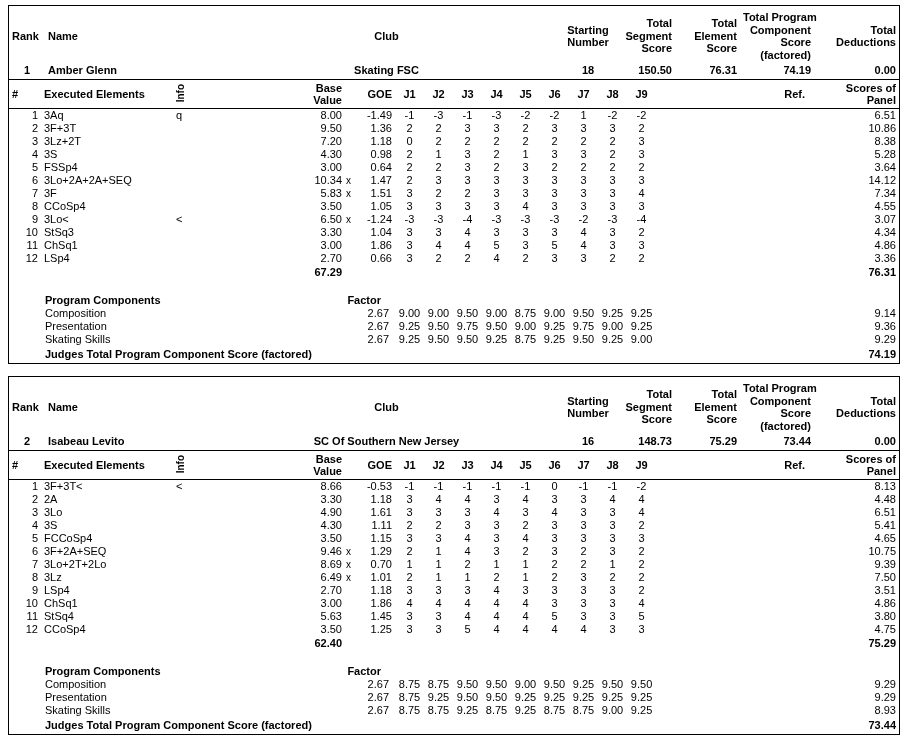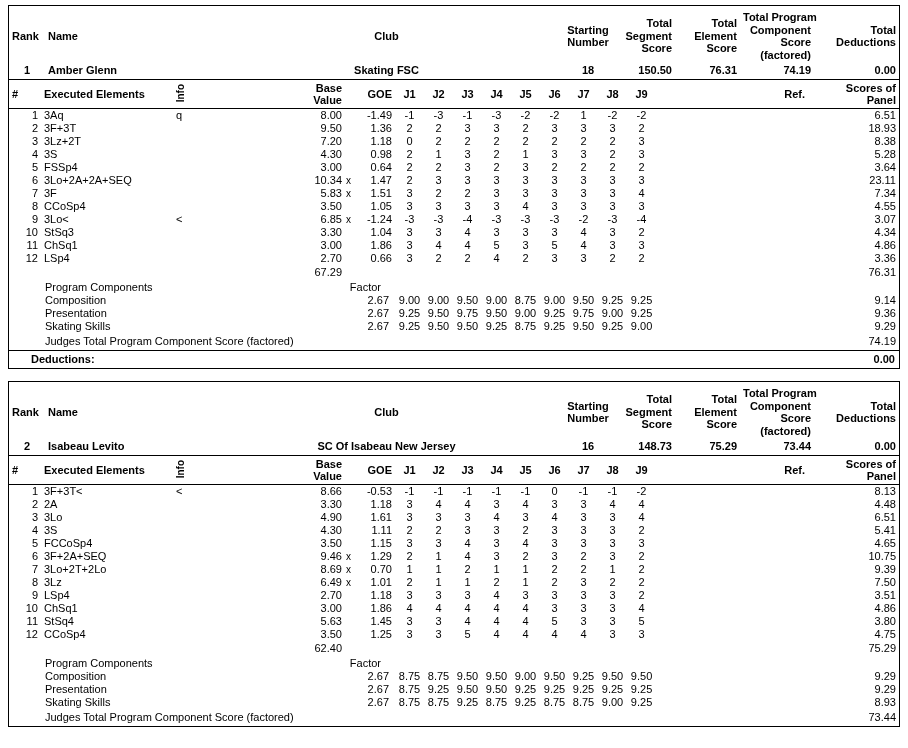--- a/index.html
+++ b/index.html
@@ -8,21 +8,21 @@
     background:#ffffff;
     color:#000000;
     font-family:"Liberation Sans","DejaVu Sans",sans-serif;
     font-size:11px;
   }
   .page{padding:5px 8px;display:flex;flex-direction:column;gap:12px;}
   .card{border:1px solid #000;background:#fff;}
 
   table{width:100%;border-collapse:collapse;table-layout:fixed;}
   th,td{padding:0 3px;font-weight:normal;text-align:left;white-space:nowrap;vertical-align:bottom;}
-  .b{font-weight:normal}
+  .b{font-weight:bold}
   .r{text-align:right}
   .c{text-align:center}
   .l{text-align:left}
   .pre{white-space:pre;line-height:1.14;}
 
   
   .summary{margin-top:3px;}
   .summary th{font-weight:bold;vertical-align:middle;padding-top:2px;}
   .summary td{font-weight:bold;height:18px;vertical-align:middle;}
   .cg-rank{width:36px}.cg-sname{width:170px}.cg-club{width:343px}.cg-start{width:60px}
@@ -37,21 +37,21 @@
   }
   .el-table td{height:13px;line-height:13px;}
   .vert{
     writing-mode:vertical-rl;transform:rotate(180deg);
     display:inline-block;font-weight:bold;font-size:10px;line-height:10px;
   }
   .xm{font-size:10px;padding:0 1px;}
   .totals-row td{height:14px;line-height:14px;}
 
   
-  .pc-table{}
+  .pc-table{margin-top:13px;}
   .pc-table td{height:13px;line-height:13px;}
   .pc-head td{height:15px;}
   .indent{padding-left:36px;}
   .factor-label{padding-right:14px;}
   .factor-val{padding-right:6px;}
   .pc-total td{height:15px;padding-bottom:2px;}
 
   
   .ded-row{
     border-top:1px solid #000;
@@ -185,21 +185,21 @@
             <td class="c">2</td>
             <td class="c">2</td>
             <td class="c">3</td>
             <td class="c">3</td>
             <td class="c">2</td>
             <td class="c">3</td>
             <td class="c">3</td>
             <td class="c">3</td>
             <td class="c">2</td>
             <td class="c"></td>
-            <td class="r">18.93</td>
+            <td class="r">10.86</td>
           </tr>
 
           <tr>
             <td class="r">3</td>
             <td class="l">3Lz+2T</td>
             <td class="l"></td>
             <td class="r">7.20</td>
             <td class="l xm"></td>
             <td class="r">1.18</td>
             <td class="c">0</td>
@@ -265,21 +265,21 @@
             <td class="c">2</td>
             <td class="c">3</td>
             <td class="c">3</td>
             <td class="c">3</td>
             <td class="c">3</td>
             <td class="c">3</td>
             <td class="c">3</td>
             <td class="c">3</td>
             <td class="c">3</td>
             <td class="c"></td>
-            <td class="r">23.11</td>
+            <td class="r">14.12</td>
           </tr>
 
           <tr>
             <td class="r">7</td>
             <td class="l">3F</td>
             <td class="l"></td>
             <td class="r">5.83</td>
             <td class="l xm">x</td>
             <td class="r">1.51</td>
             <td class="c">3</td>
@@ -312,21 +312,21 @@
             <td class="c">3</td>
             <td class="c">3</td>
             <td class="c"></td>
             <td class="r">4.55</td>
           </tr>
 
           <tr>
             <td class="r">9</td>
             <td class="l">3Lo&lt;</td>
             <td class="l">&lt;</td>
-            <td class="r">6.85</td>
+            <td class="r">6.50</td>
             <td class="l xm">x</td>
             <td class="r">-1.24</td>
             <td class="c">-3</td>
             <td class="c">-3</td>
             <td class="c">-4</td>
             <td class="c">-3</td>
             <td class="c">-3</td>
             <td class="c">-3</td>
             <td class="c">-2</td>
             <td class="c">-3</td>
@@ -491,24 +491,20 @@
         </tbody>
       <tbody>
         <tr class="pc-total">
           <td colspan="15" class="l b indent">Judges Total Program Component Score (factored)</td>
           <td></td>
           <td class="r b">74.19</td>
         </tr>
       </tbody>
     </table>
 
-    <div class="ded-row">
-      <span>Deductions:</span>
-      <span>0.00</span>
-    </div>
   </section>
 
   <section class="card">
 
     <table class="summary">
       <colgroup>
         <col class="cg-rank">
           <col class="cg-sname">
           <col class="cg-club">
           <col class="cg-start">
@@ -533,21 +529,21 @@
           <th class="r pre">Total Program
 Component
 Score
 (factored)</th>
           <th class="r pre">Total
 Deductions</th>
         </tr>
         <tr>
           <td class="c">2</td>
           <td class="l">Isabeau Levito</td>
-          <td class="c">SC Of Isabeau New Jersey</td>
+          <td class="c">SC Of Southern New Jersey</td>
           <td class="c">16</td>
           <td class="r">148.73</td>
           <td class="r">75.29</td>
           <td class="r">73.44</td>
           <td class="r">0.00</td>
         </tr>
       </tbody>
     </table>
 
     <table class="el-table">

